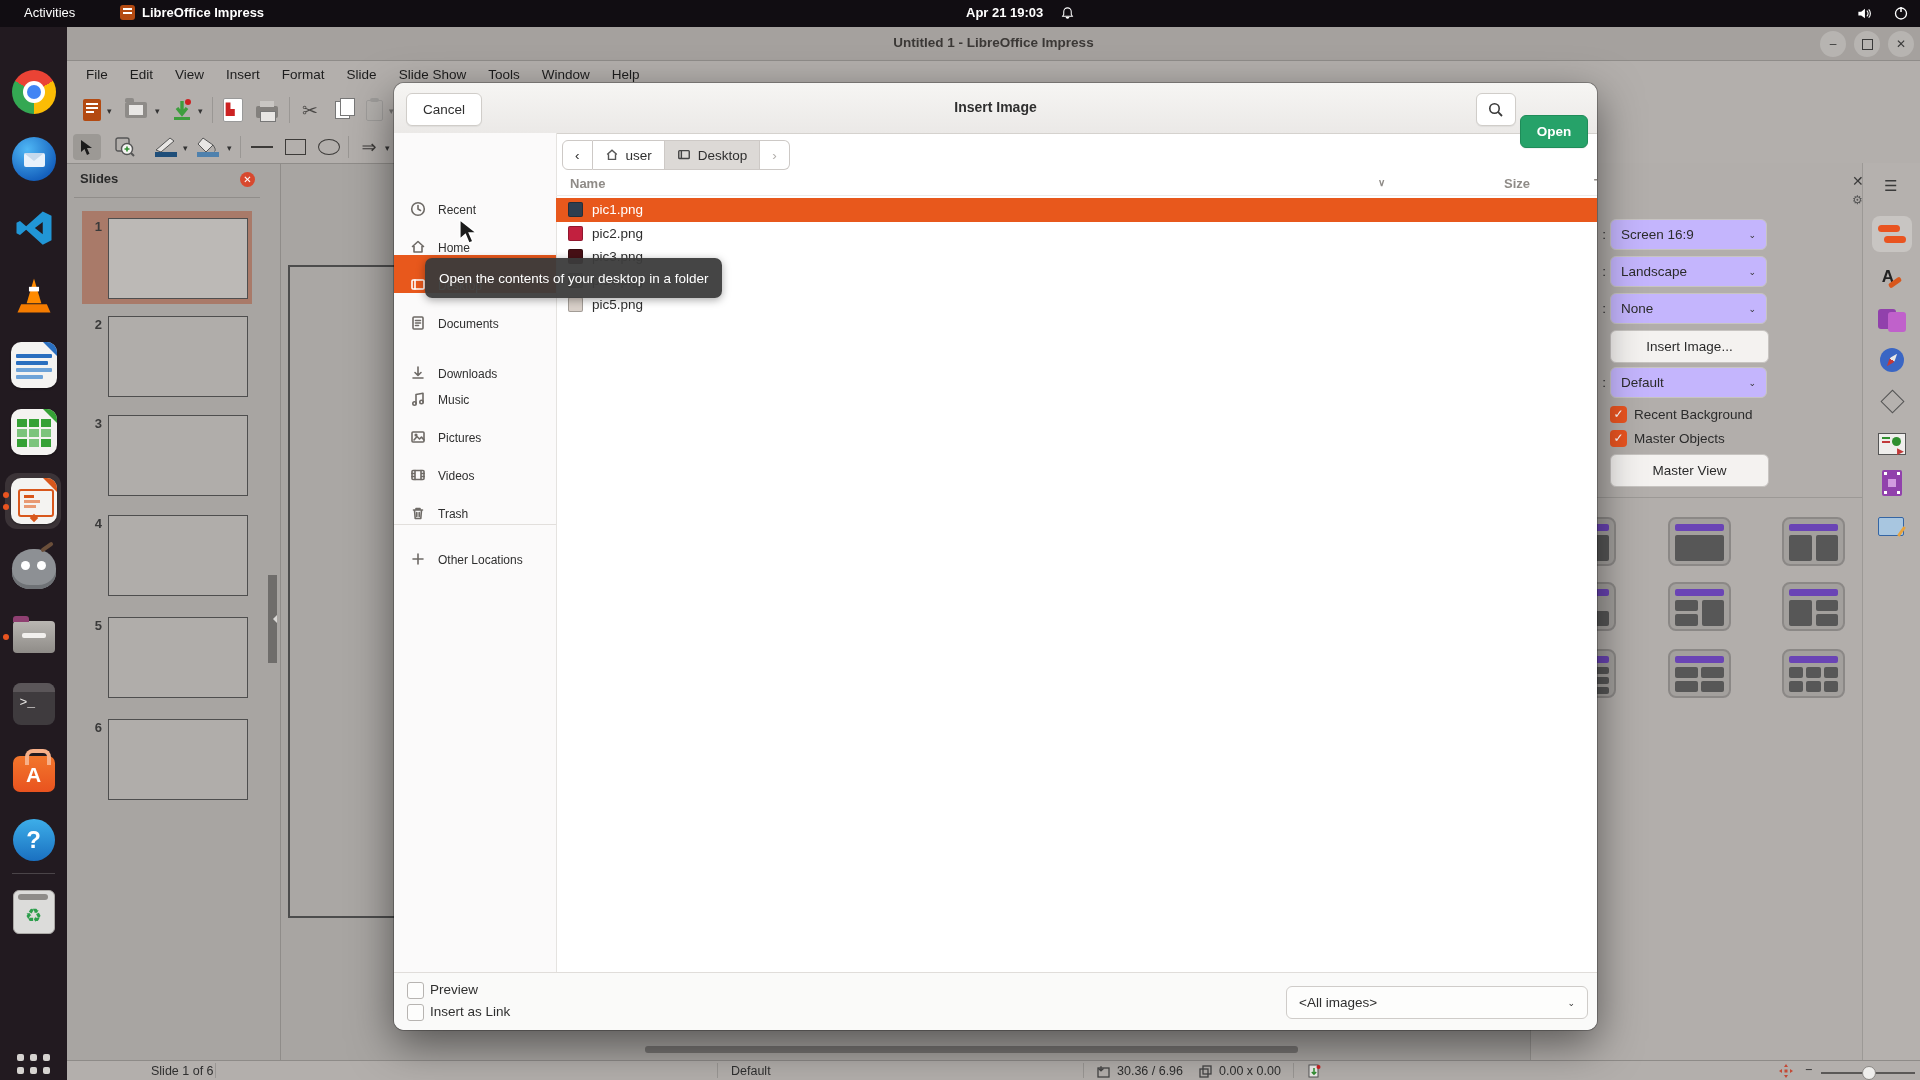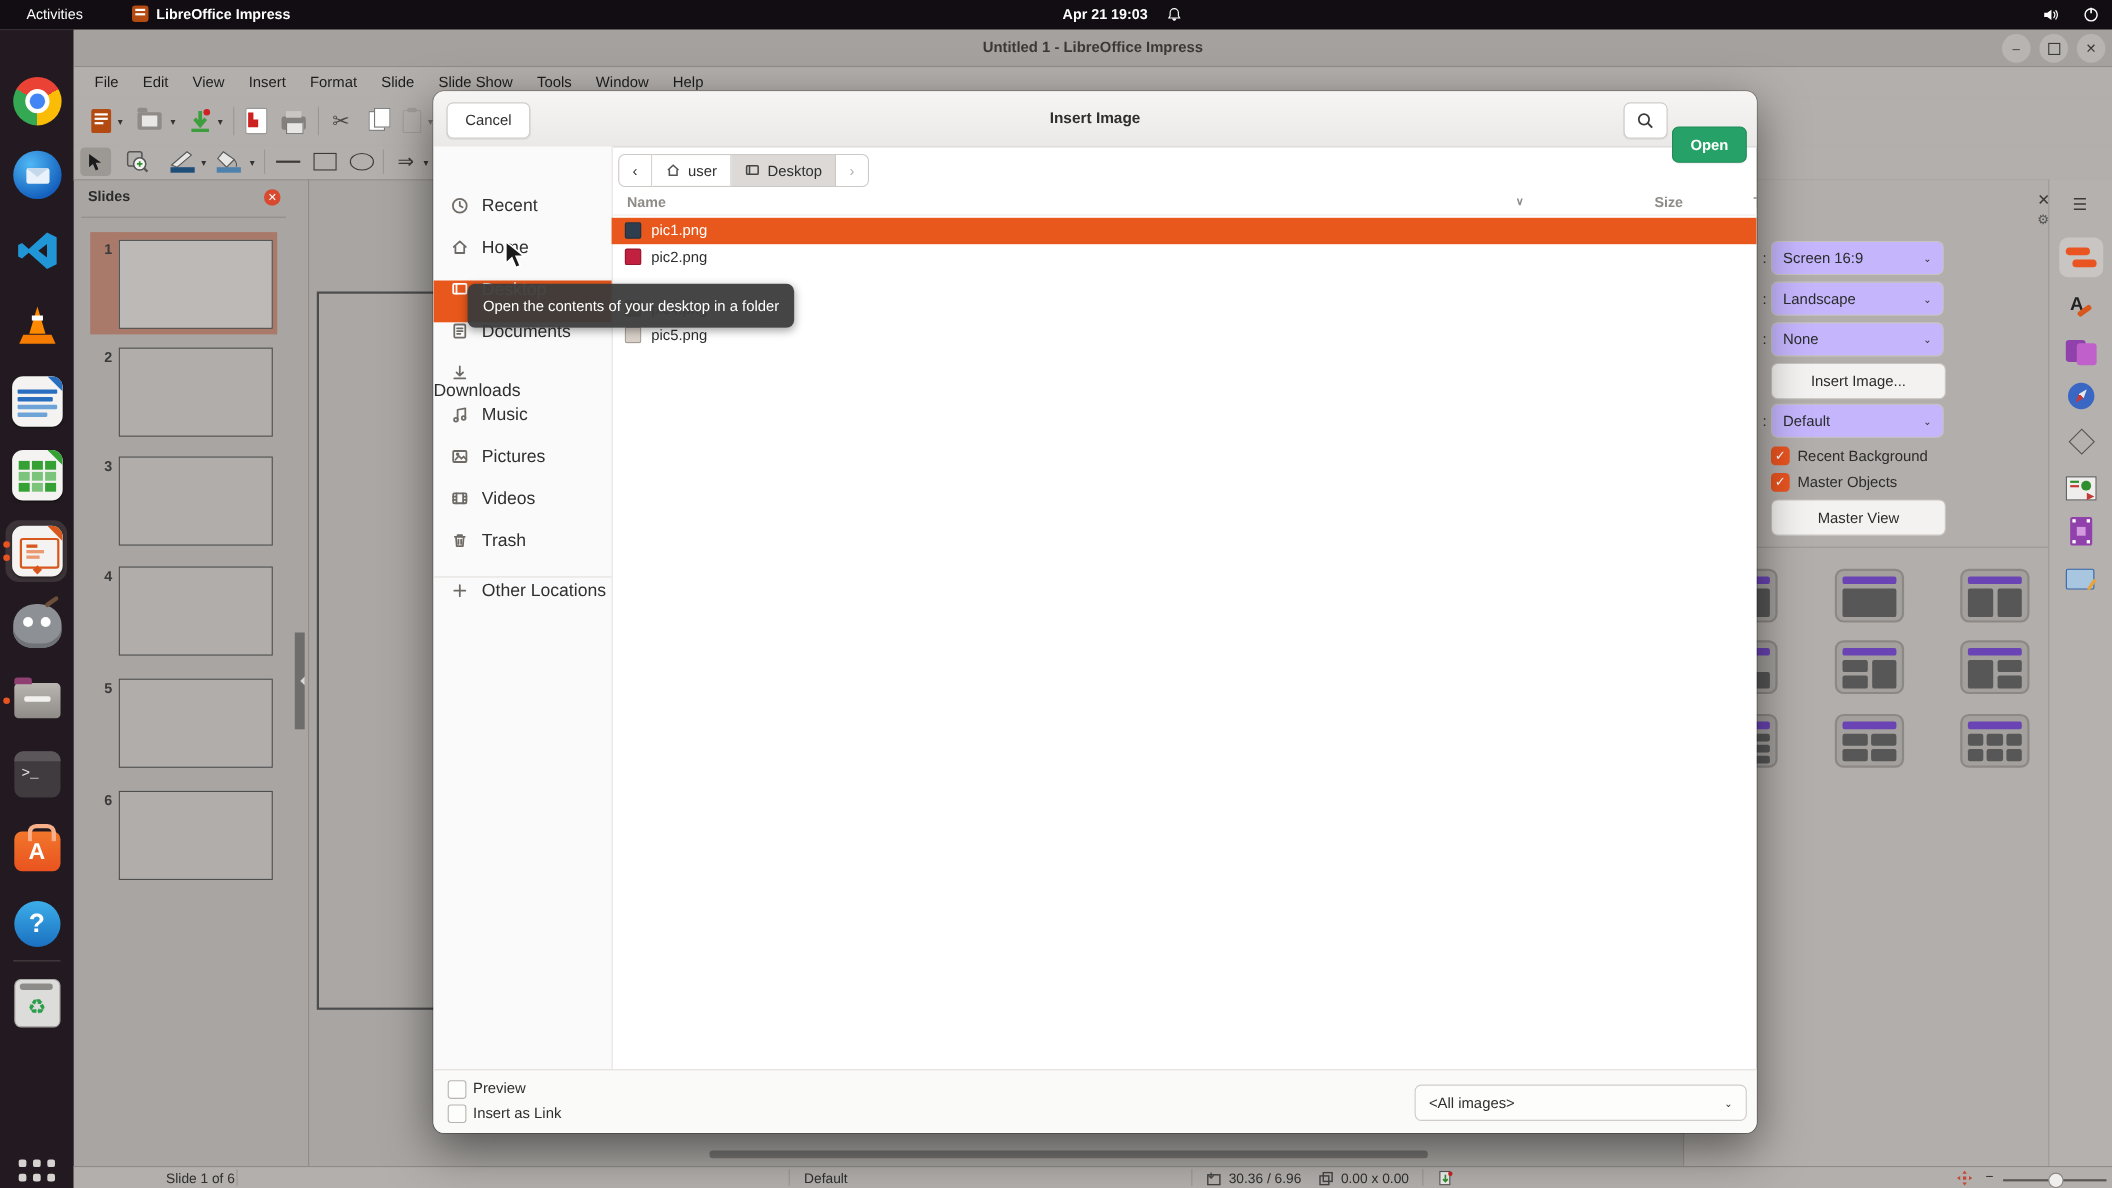--- a/index.html
+++ b/index.html
@@ -60,21 +60,21 @@
   
   .dialog{left:394px;top:83px;width:1203px;height:947px;background:#fff;border-radius:10px;
           box-shadow:0 14px 44px rgba(0,0,0,.5),0 0 0 1px rgba(0,0,0,.25);overflow:hidden;z-index:50;}
   .dhead{position:absolute;left:0;top:0;width:100%;height:50px;background:linear-gradient(#f6f5f3,#ebe9e7);
          border-bottom:1px solid #d5d2ce;}
   .dtitle{position:absolute;left:0;right:0;top:16px;text-align:center;font-size:14px;font-weight:bold;color:#2f2f2f;}
   .gbtn{position:absolute;top:10px;height:31px;border:1px solid #d0cdc9;border-radius:6px;background:#fff;
         font-size:13.5px;color:#2f2f2f;display:flex;align-items:center;justify-content:center;box-shadow:0 1px 1px rgba(0,0,0,.06);}
   .open-btn{background:#26a269;border-color:#1f8c59;color:#fff;font-weight:bold;margin-top:22px;}
   .dside{position:absolute;left:0;top:50px;width:162px;height:840px;background:#fbfafa;border-right:1px solid #e5e3e0;}
-  .place{position:absolute;left:0;width:162px;height:38px;display:flex;align-items:flex-start;font-size:16px;color:#2f2f2f;}
+  .place{position:absolute;left:0;width:162px;height:38px;display:flex;align-items:flex-end;font-size:12px;color:#2f2f2f;}
   .place .pic{width:16px;height:16px;margin:0 12px 0 16px;display:flex;align-items:center;justify-content:center;}
   .place.sel{background:#e8581c;color:#fff;}
   .place.sel svg *{stroke:#fff !important;fill:none;}
   .place svg *{stroke:#6e6a66;fill:none;stroke-width:1.6;stroke-linecap:round;stroke-linejoin:round;}
   .pathbar{position:absolute;top:57px;height:30px;display:flex;align-items:stretch;font-size:13.5px;color:#2f2f2f;}
   .crumb{border:1px solid #cdc9c6;border-left:none;background:#fff;display:flex;align-items:center;padding:0 12px;}
   .crumb.first{border-left:1px solid #cdc9c6;border-radius:6px 0 0 6px;}
   .crumb.cur{background:#dcd9d6;}
   .crumb.last{border-radius:0 6px 6px 0;color:#b1aeab;}
   .colhead{position:absolute;font-size:13px;font-weight:bold;color:#8f8b87;}
@@ -573,21 +573,21 @@
         </div>
       <div class="place" style="top:160px;">
           <span class="pic">
             <svg width="16" height="16" viewBox="0 0 16 16">
               <rect x="3" y="2" width="10" height="12" rx="1"></rect>
               <path d="M5.5 5.5h5M5.5 8h5M5.5 10.5h3"></path>
             </svg>
           </span>
           <span>Documents</span>
         </div>
-      <div class="place" style="top:198px;flex-direction:column;">
+      <div class="place" style="top:210px;">
           <span class="pic">
             <svg width="16" height="16" viewBox="0 0 16 16">
               <path d="M8 2v8M5 7.5 8 10.5 11 7.5M3 13h10"></path>
             </svg>
           </span>
           <span>Downloads</span>
         </div>
       <div class="place" style="top:236px;">
           <span class="pic">
             <svg width="16" height="16" viewBox="0 0 16 16">
@@ -665,20 +665,24 @@
 
     <div class="abs" style="left:162px;top:112px;width:1041px;height:1px;background:#ececec;"></div>
 
     <div class="frow sel" style="top:115px;">
         <i class="ficon" style="background: rgb(47, 62, 79);"></i>
         <span class="fname">pic1.png</span>
       </div>
     <div class="frow" style="top:138.7px;">
         <i class="ficon" style="background: rgb(194, 32, 63);"></i>
         <span class="fname">pic2.png</span>
+      </div>
+    <div class="frow" style="top:162.4px;">
+        <i class="ficon" style="background: rgb(71, 16, 22);"></i>
+        <span class="fname">pic3.png</span>
       </div>
     <div class="frow" style="top:186.1px;">
         <i class="ficon" style="background: rgb(141, 136, 123);"></i>
         <span class="fname">pic4.png</span>
       </div>
     <div class="frow" style="top:209.8px;">
         <i class="ficon" style="background: rgb(217, 208, 201);"></i>
         <span class="fname">pic5.png</span>
       </div>
 

